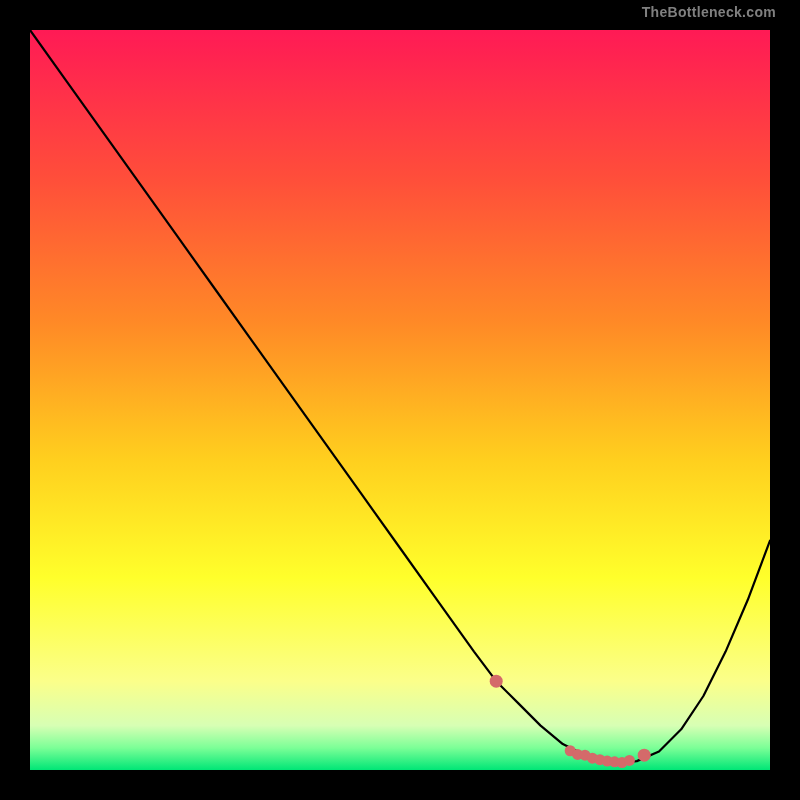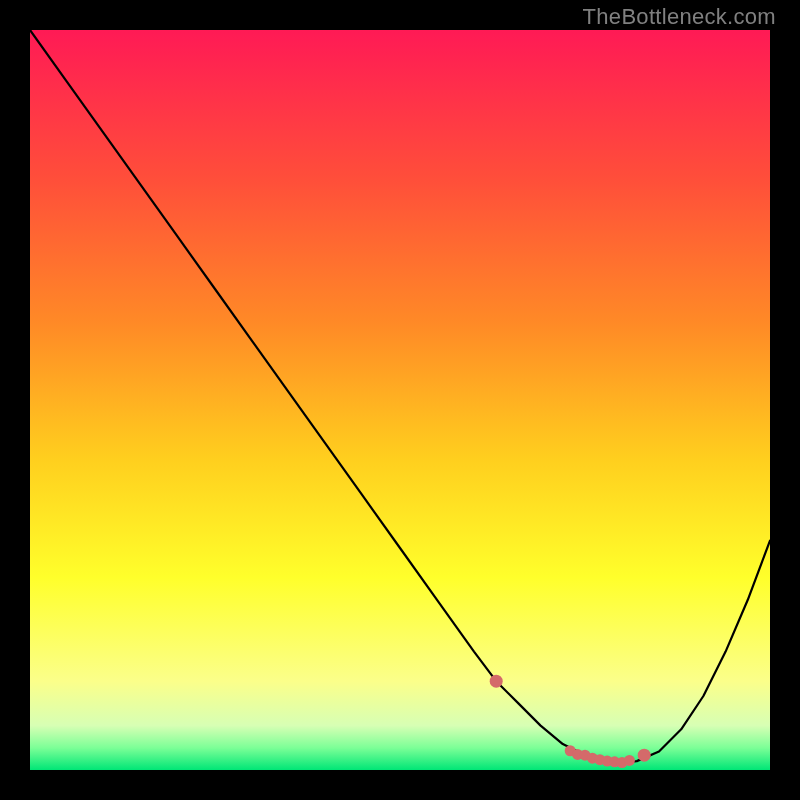--- a/index.html
+++ b/index.html
@@ -9,22 +9,22 @@
     height: 800px;
     position: relative;
     background: #000;
   }
   .watermark {
     position: absolute;
     top: 4px;
     right: 24px;
     color: #808080;
     font-family: Arial, Helvetica, sans-serif;
-    font-size: 22px;
-    font-weight: 400;
+    font-size: 14px;
+    font-weight: 700;
     letter-spacing: 0.3px;
     z-index: 10;
   }
   .plot {
     position: absolute;
     left: 30px;
     top: 30px;
     width: 740px;
     height: 740px;
   }

